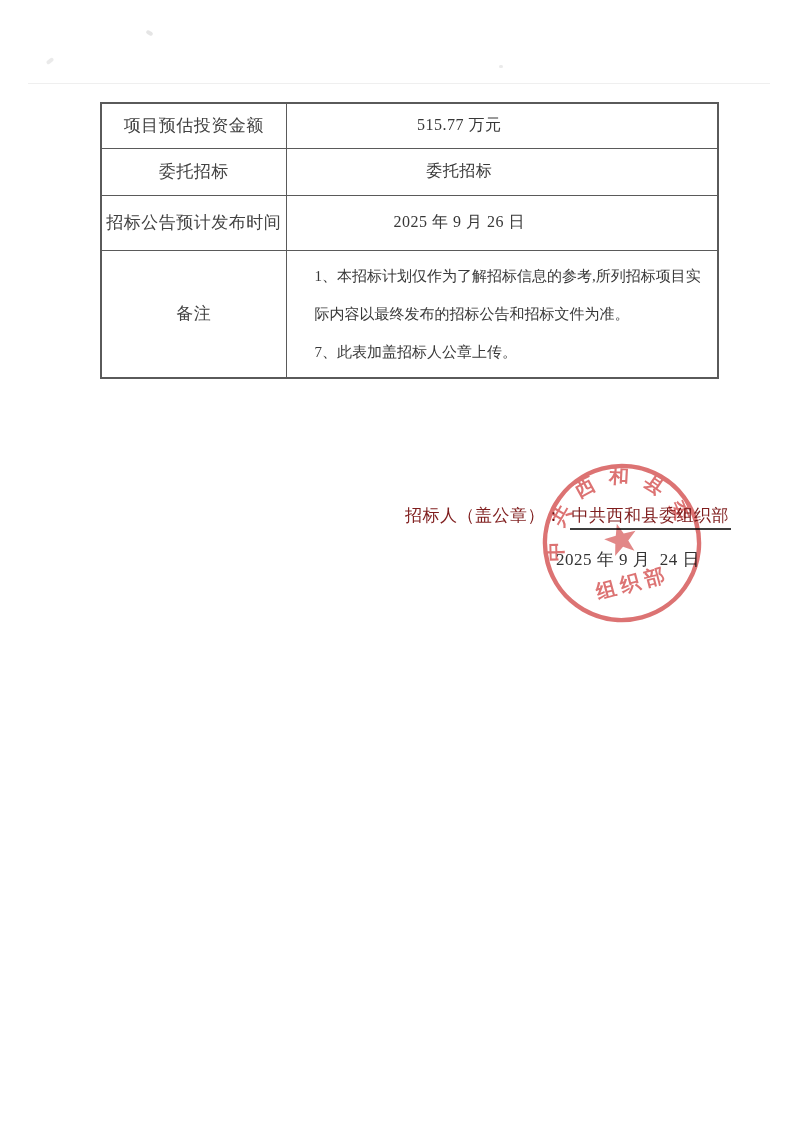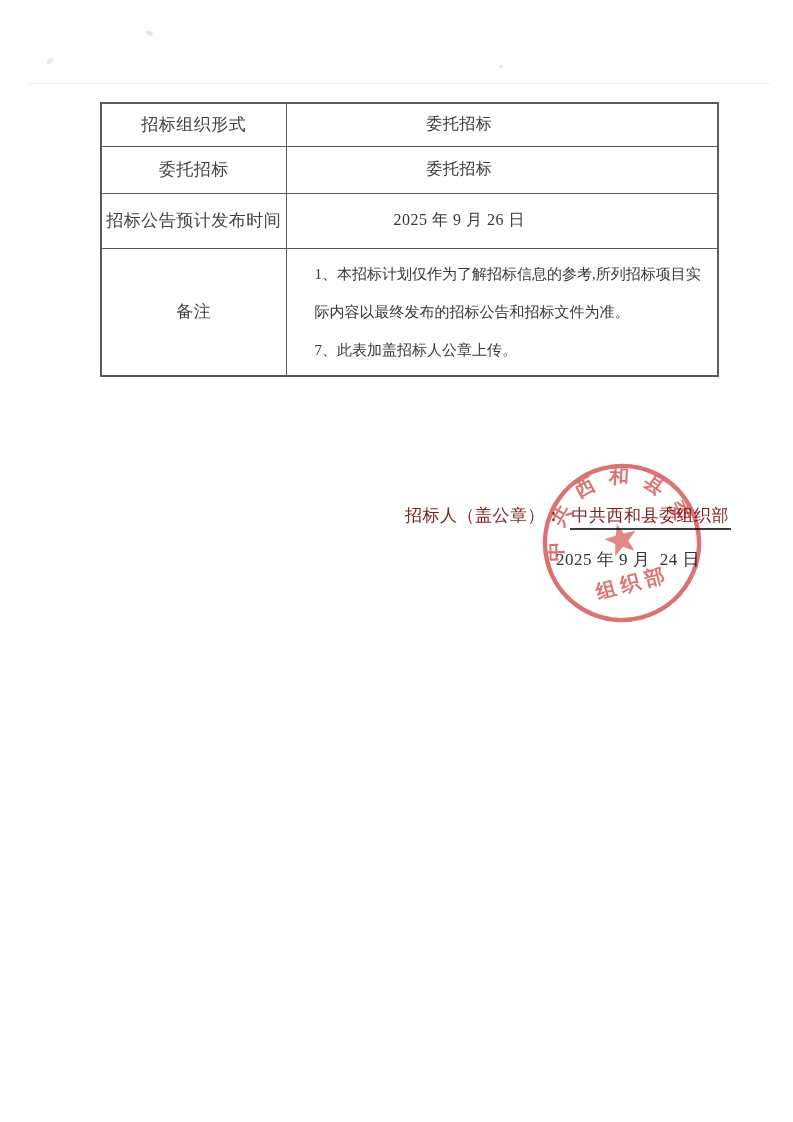--- a/index.html
+++ b/index.html
@@ -106,23 +106,23 @@
 <div class="speck s1"></div>
 <div class="speck s2"></div>
 <div class="speck s3"></div>
 
 <table class="bid-table">
   <colgroup>
       <col class="c-label">
       <col class="c-value">
     </colgroup>
   <tbody>
-    <tr class="r1">
-      <td class="label-cell">招标组织形式</td>
-      <td class="value-cell">委托招标</td>
+    <tr class="r0">
+      <td class="label-cell">项目预估投资金额</td>
+      <td class="value-cell">515.77 万元</td>
     </tr>
     <tr class="r2">
       <td class="label-cell">委托招标</td>
       <td class="value-cell">委托招标</td>
     </tr>
     <tr class="r3">
       <td class="label-cell">招标公告预计发布时间</td>
       <td class="value-cell">2025 年 9 月 26 日</td>
     </tr>
     <tr class="r5">

